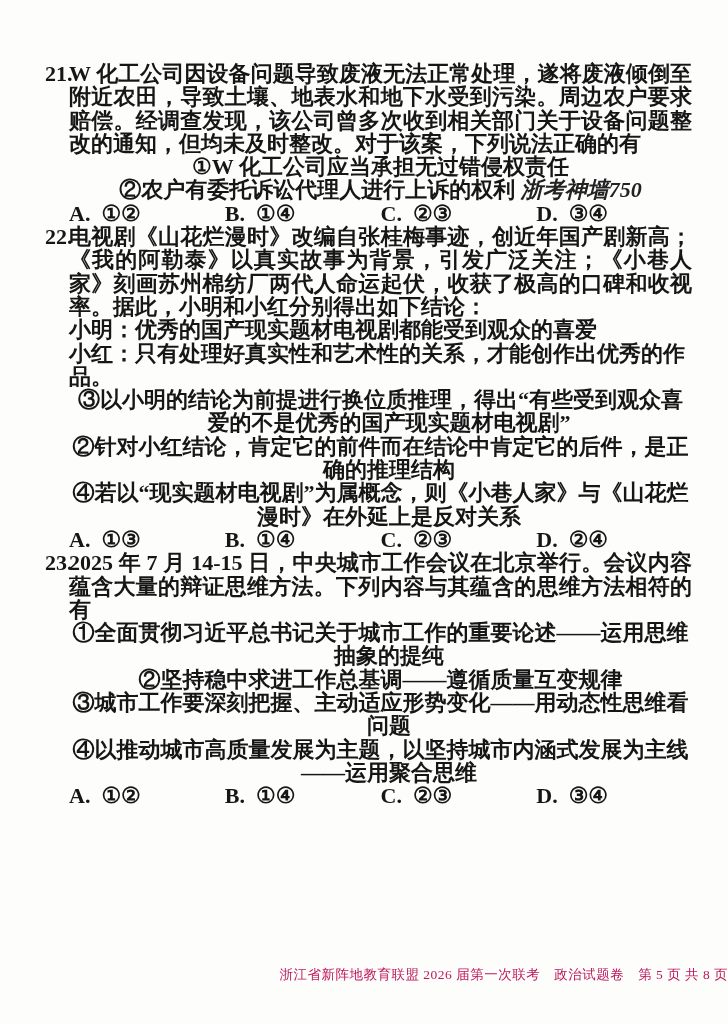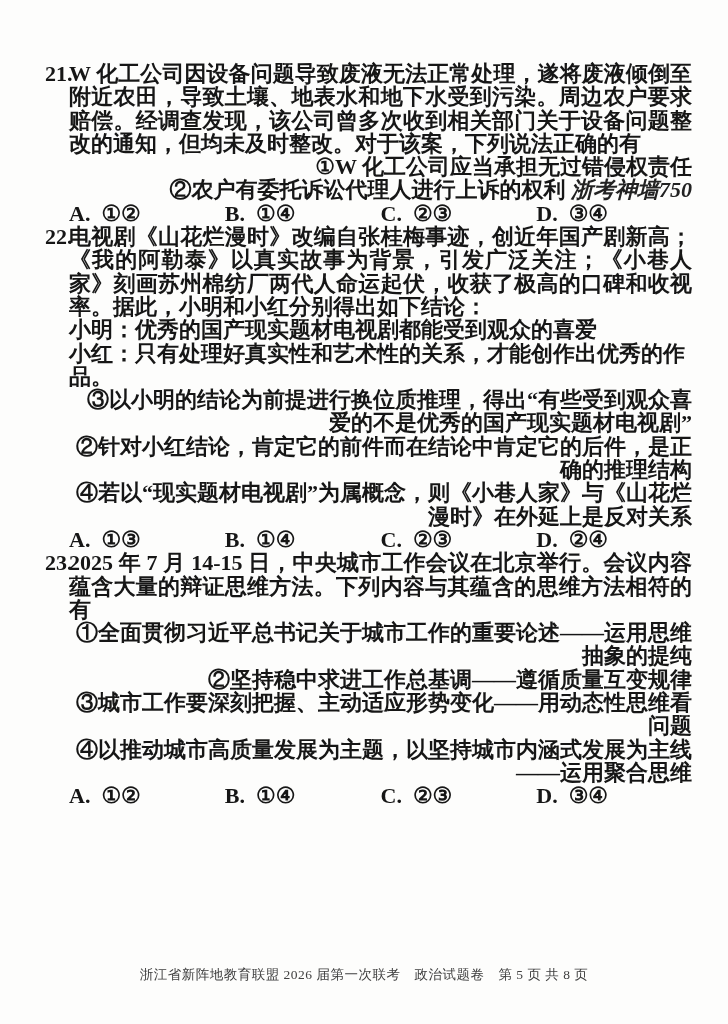--- a/index.html
+++ b/index.html
@@ -13,29 +13,29 @@
   }
   .page {
     position: absolute; top: 62px; left: 45px; right: 36px;
     font-size: 22px; line-height: 23.3px; font-weight: 600;
     text-align: justify;
   }
   .question { position: relative; padding-left: 24px; }
   .qnum { position: absolute; left: 0; top: 0; }
   .stem { text-align: justify; }
   .subline { text-align: left; }
-  .stmt { padding-left: 17px; text-indent: -17px; text-align: right; }
+  .stmt { padding-left: 17px; text-indent: -17px; text-align: center; }
   .opts { display: flex; text-align: left; }
   .opt { width: 25%; display: flex; }
   .opt-label { margin-right: 11px; }
   .watermark { font-weight: 700; font-style: italic; color: #222; }
   .footer {
     position: absolute; top: 966px; left: 0; width: 100%;
-    text-align: center; font-size: 13.5px; font-weight: 500;
-    color: #404040; letter-spacing: 0.5px;
+    text-align: right; font-size: 13.5px; font-weight: 500;
+    color: #be185d; letter-spacing: 0.5px;
   }
 </style>
 </head>
 <body>
 
 <div class="page">
 
   <section class="question">
     <span class="qnum">21.</span>
     <div class="stem">W 化工公司因设备问题导致废液无法正常处理，遂将废液倾倒至附近农田，导致土壤、地表水和地下水受到污染。周边农户要求赔偿。经调查发现，该公司曾多次收到相关部门关于设备问题整改的通知，但均未及时整改。对于该案，下列说法正确的有</div>

